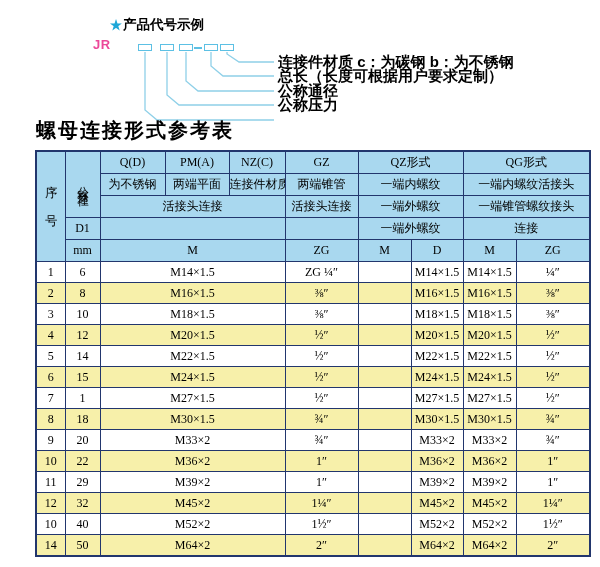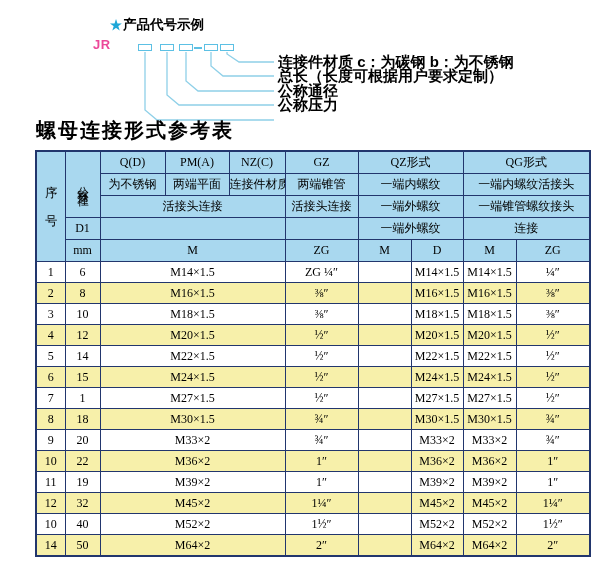--- a/index.html
+++ b/index.html
@@ -213,21 +213,21 @@
       <td>22</td>
       <td colspan="3">M36×2</td>
       <td>1″</td>
       <td></td>
       <td>M36×2</td>
       <td>M36×2</td>
       <td>1″</td>
     </tr>
         <tr>
       <td>11</td>
-      <td>19</td>
+      <td>29</td>
       <td colspan="3">M39×2</td>
       <td>1″</td>
       <td></td>
       <td>M39×2</td>
       <td>M39×2</td>
       <td>1″</td>
     </tr>
         <tr class="alt">
       <td>12</td>
       <td>32</td>

